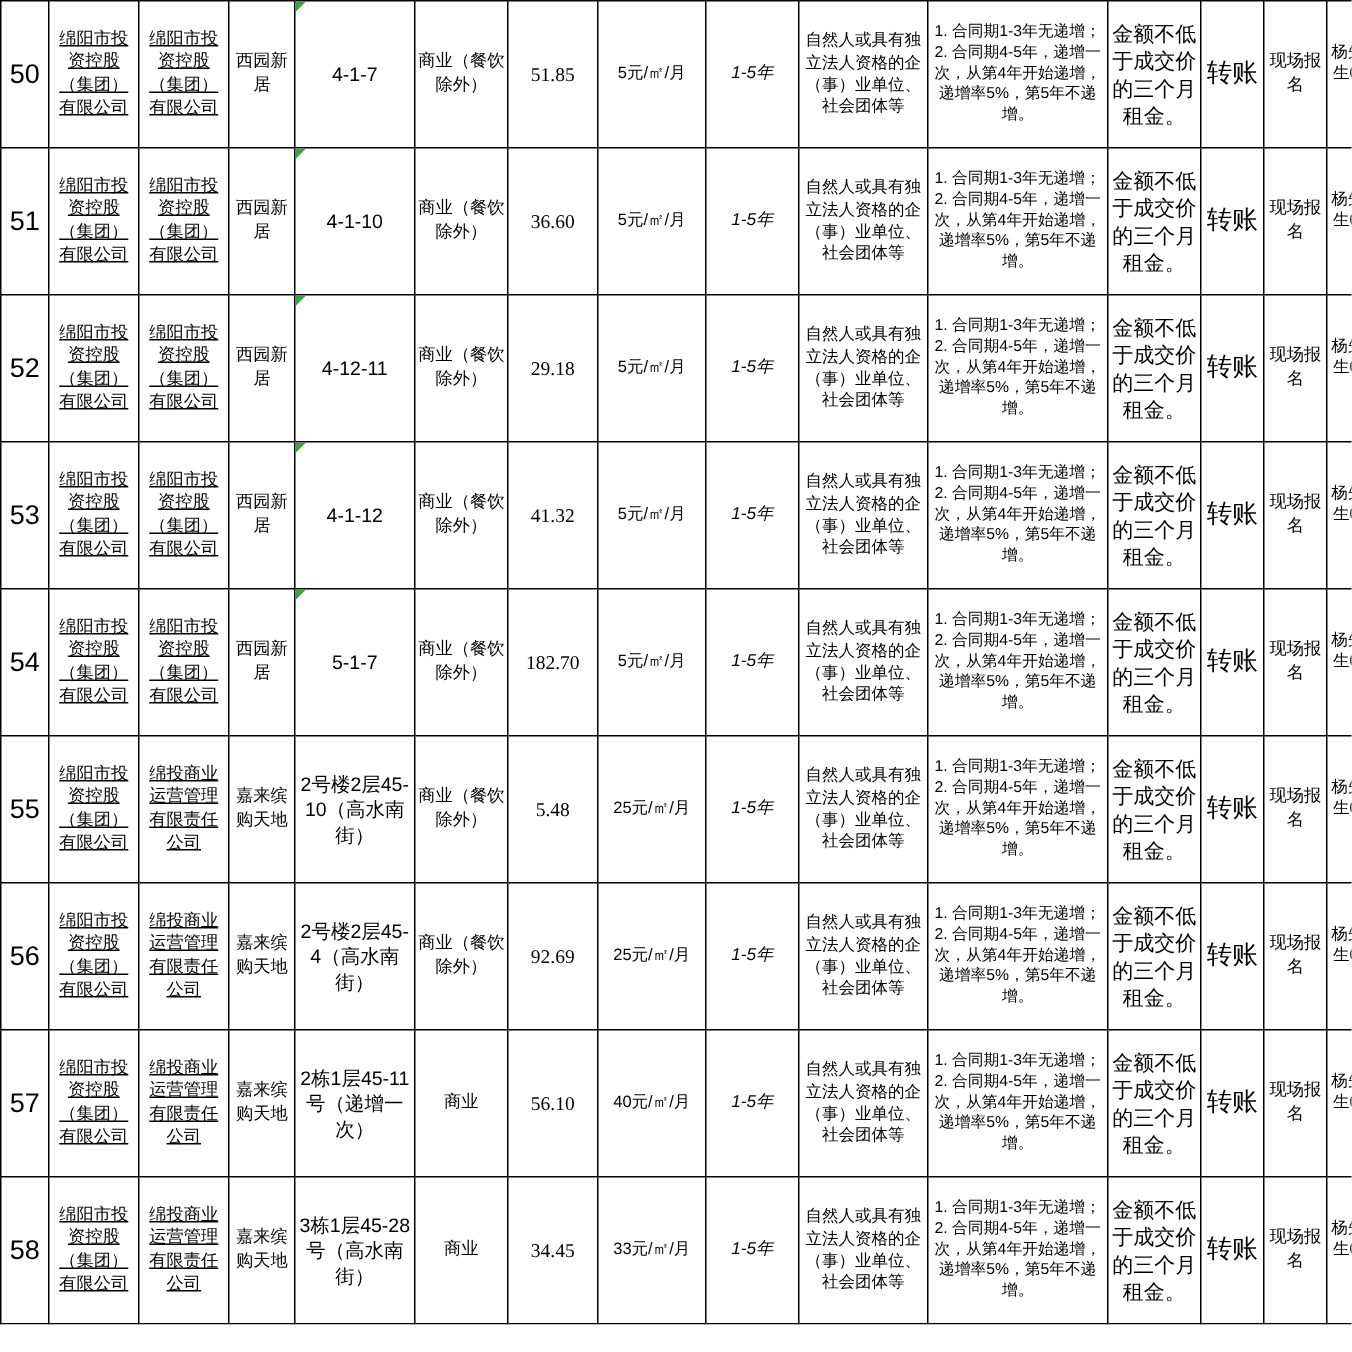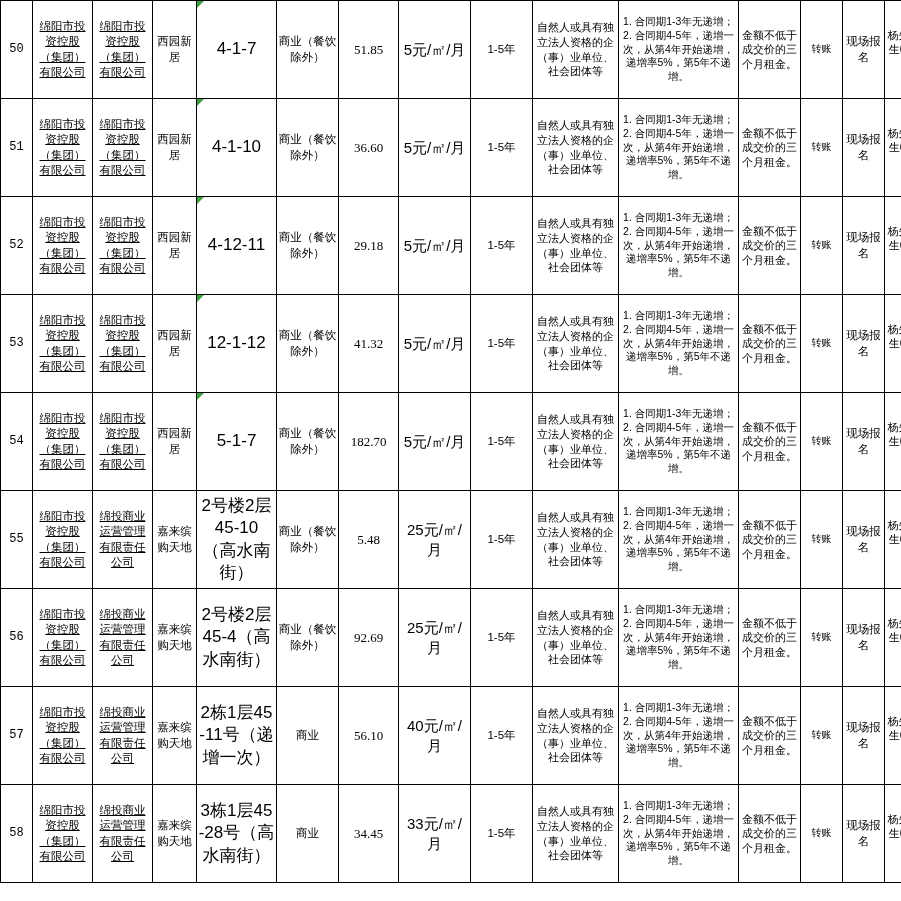--- a/index.html
+++ b/index.html
@@ -42,33 +42,33 @@
   col.c-area   { width: 60px; }
   col.c-price  { width: 72px; }
   col.c-term   { width: 62px; }
   col.c-target { width: 86px; }
   col.c-incr   { width: 120px; }
   col.c-deposit{ width: 62px; }
   col.c-pay    { width: 42px; }
   col.c-reg    { width: 42px; }
   col.c-contact{ width: 72px; }
 
-  td.idx     { font-size: 12px; font-family: Liberation Mono, monospace; }
+  td.idx     { font-size: 18px; }
   td.owner,
   td.mgr     { font-size: 11.5px; text-decoration: underline; }
   td.proj    { font-size: 11.5px; margin-top: 40px; }
-  td.unit    { font-size: 17px; }
+  td.unit    { font-size: 13px; }
   td.use     { font-size: 11.5px; }
   td.area    { font-size: 13px; font-family: "Liberation Serif", "DejaVu Serif", serif; }
-  td.price   { font-size: 15px; margin-left: 28px; }
-  td.term    { font-size: 11.5px; }
+  td.price   { font-size: 11px; margin-left: 28px; }
+  td.term    { font-size: 11.5px; font-style: italic; }
   td.target  { font-size: 11px; line-height: 1.3; text-align: left; padding-left: 4px; }
   td.incr    { font-size: 10.5px; line-height: 1.3; text-align: left; padding-left: 3px; }
-  td.deposit { font-size: 11px; line-height: 1.3; }
-  td.pay     { font-size: 10px; font-family: Liberation Mono, monospace; }
+  td.deposit { font-size: 14px; line-height: 1.3; }
+  td.pay     { font-size: 17px; }
   td.reg     { font-size: 11.5px; }
   td.contact { font-size: 11px; line-height: 1.35; }
 
   
   .note-flag {
     position: absolute;
     top: 0;
     left: 0;
     width: 0;
     height: 0;
@@ -151,21 +151,21 @@
           <td class="deposit"><span>金额不低于成交价的三个月租金。</span></td>
           <td class="pay"><span>转账</span></td>
           <td class="reg"><span>现场报名</span></td>
           <td class="contact"><span>杨先生、薛先生0816-2607167</span></td>
         </tr>
         <tr style="height: 98px;">
           <td class="idx"><span>53</span></td>
           <td class="owner"><span>绵阳市投资控股（集团）有限公司</span></td>
           <td class="mgr"><span>绵阳市投资控股（集团）有限公司</span></td>
           <td class="proj"><span>西园新居</span></td>
-          <td class="unit"><span class="note-flag"></span><span>12-1-12</span></td>
+          <td class="unit"><span class="note-flag"></span><span>4-1-12</span></td>
           <td class="use"><span>商业（餐饮除外）</span></td>
           <td class="area"><span>41.32</span></td>
           <td class="price"><span>5元/㎡/月</span></td>
           <td class="term"><span>1-5年</span></td>
           <td class="target"><span>自然人或具有独立法人资格的企（事）业单位、社会团体等</span></td>
           <td class="incr"><span style="white-space: pre-wrap;">1. 合同期1-3年无递增；
 2. 合同期4-5年，递增一次，从第4年开始递增，递增率5%，第5年不递增。</span></td>
           <td class="deposit"><span>金额不低于成交价的三个月租金。</span></td>
           <td class="pay"><span>转账</span></td>
           <td class="reg"><span>现场报名</span></td>

